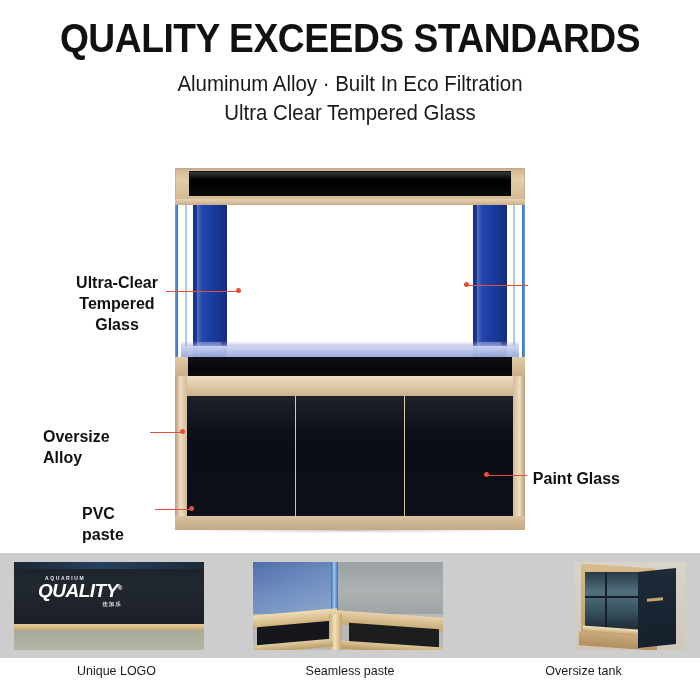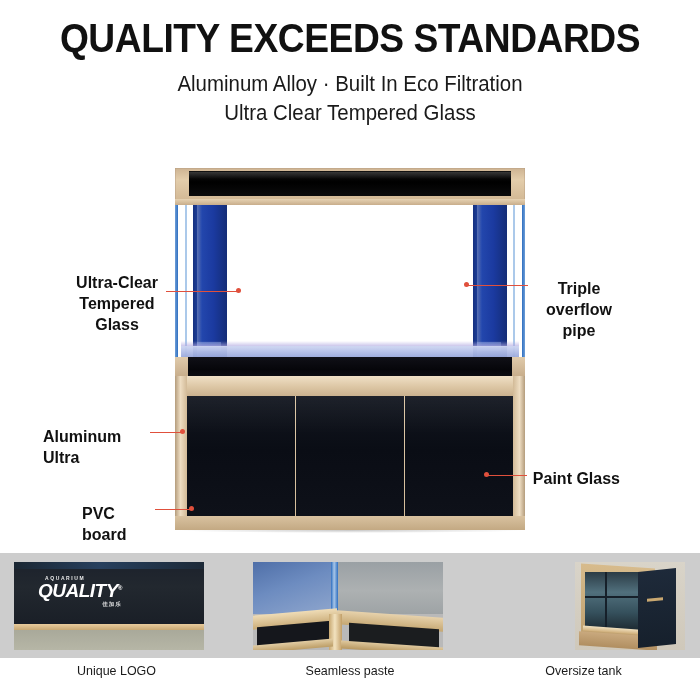--- a/index.html
+++ b/index.html
@@ -236,30 +236,28 @@
       </div>
       <div class="cab-botrail"></div>
     </div>
   </div>
 
   <div class="callout-label" style="left:72px;top:272px;width:90px;text-align:center;">Ultra-Clear
 Tempered Glass</div>
   <div class="lead" style="left:166px;top:291px;width:72px;"></div>
   <div class="dot" style="left:236px;top:288px;"></div>
 
-  <div class="callout-label" style="left:533px;top:278px;width:92px;text-align:center;">Triple overflow
-pipe</div>
   <div class="lead" style="left:466px;top:285px;width:62px;"></div>
   <div class="dot" style="left:464px;top:282px;"></div>
 
-  <div class="callout-label" style="left:43px;top:426px;width:104px;text-align:left;">Aluminum Ultra</div>
+  <div class="callout-label" style="left:43px;top:426px;width:104px;text-align:left;">Oversize Alloy</div>
   <div class="lead" style="left:150px;top:432px;width:33px;"></div>
   <div class="dot" style="left:180px;top:429px;"></div>
 
-  <div class="callout-label" style="left:82px;top:503px;width:70px;text-align:left;">PVC board</div>
+  <div class="callout-label" style="left:82px;top:503px;width:70px;text-align:left;">PVC paste</div>
   <div class="lead" style="left:155px;top:509px;width:37px;"></div>
   <div class="dot" style="left:189px;top:506px;"></div>
 
   <div class="callout-label" style="left:530px;top:468px;width:90px;text-align:right;">Paint Glass</div>
   <div class="lead" style="left:487px;top:475px;width:40px;"></div>
   <div class="dot" style="left:484px;top:472px;"></div>
 
   <div class="strip"></div>
 
   <div class="thumb t1">

